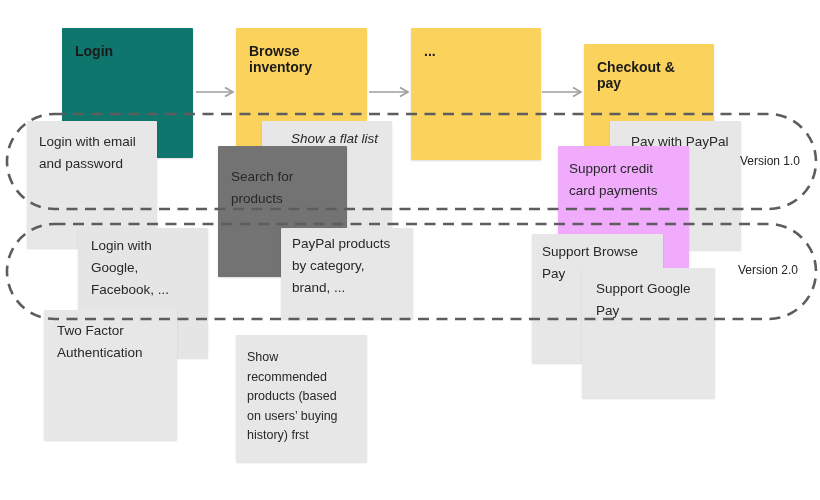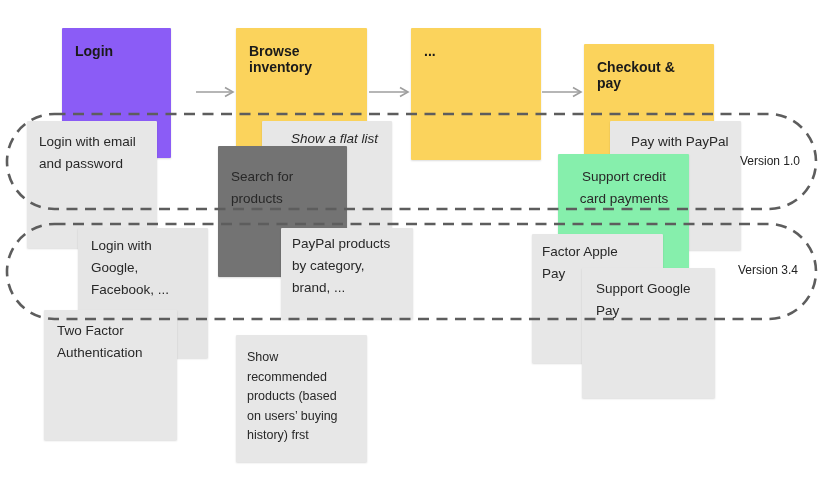--- a/index.html
+++ b/index.html
@@ -43,21 +43,21 @@
     text-align: center;
     font-size: 12px;
     color: #222222;
   }
 </style>
 </head>
 <body>
 
 <div id="canvas">
   <div id="notes-layer">
-      <div class="note" style="left: 62px; top: 28px; width: 109px; height: 130px; background: #8b5cf6;">
+      <div class="note" style="left: 62px; top: 28px; width: 131px; height: 130px; background: #0f766e;">
         <div class="note-title">Login</div>
       </div>
       <div class="note" style="left: 236px; top: 28px; width: 131px; height: 131px; background: rgb(251, 211, 92);">
         <div class="note-title">Browse inventory</div>
       </div>
       <div class="note" style="left: 411px; top: 28px; width: 130px; height: 132px; background: rgb(251, 211, 92);">
         <div class="note-title">...</div>
       </div>
       <div class="note" style="left: 584px; top: 28px; width: 130px; height: 131px; background: rgb(251, 211, 92); margin-top: 16px;">
         <div class="note-title">Checkout &amp; pay</div>
@@ -69,36 +69,36 @@
       <div class="note" style="left: 262px; top: 121px; width: 130px; height: 131px; background: rgb(231, 231, 231);">
         <div class="note-text" style="padding-left: 29px; padding-top: 7px; font-style: italic;">Show a flat list of</div>
       </div>
       <div class="note" style="left: 218px; top: 146px; width: 129px; height: 131px; background: #737373;">
         <div class="note-text" style="padding-left: 13px; padding-top: 20px;">Search for
 products</div>
       </div>
       <div class="note" style="left: 610px; top: 121px; width: 131px; height: 129px; background: rgb(231, 231, 231);">
         <div class="note-text" style="padding-left: 21px; padding-top: 10px;">Pay with PayPal</div>
       </div>
-      <div class="note" style="left: 558px; top: 154px; width: 131px; height: 130px; background: #86efac; text-align: center;">
+      <div class="note" style="left: 558px; top: 146px; width: 131px; height: 130px; background: #f0abfc;">
         <div class="note-text" style="padding-left: 11px; padding-top: 12px;">Support credit
 card payments</div>
       </div>
       <div class="note" style="left: 78px; top: 228px; width: 130px; height: 130px; background: #e5e5e5;">
         <div class="note-text" style="padding-left: 13px; padding-top: 7px;">Login with
 Google,
 Facebook, ...</div>
       </div>
       <div class="note" style="left: 281px; top: 228px; width: 132px; height: 91px; background: rgb(231, 231, 231);">
         <div class="note-text" style="padding-left: 11px; padding-top: 5px;">PayPal products
 by category,
 brand, ...</div>
       </div>
       <div class="note" style="left: 532px; top: 234px; width: 131px; height: 129px; background: rgb(231, 231, 231);">
-        <div class="note-text" style="padding-left: 10px; padding-top: 7px;">Factor Apple
+        <div class="note-text" style="padding-left: 10px; padding-top: 7px;">Support Browse
 Pay</div>
       </div>
       <div class="note" style="left: 582px; top: 268px; width: 133px; height: 130px; background: rgb(231, 231, 231);">
         <div class="note-text" style="padding-left: 14px; padding-top: 10px;">Support Google
 Pay</div>
       </div>
       <div class="note" style="left: 44px; top: 310px; width: 133px; height: 130px; background: rgb(231, 231, 231);">
         <div class="note-text" style="padding-left: 13px; padding-top: 10px;">Two Factor
 Authentication</div>
       </div>
@@ -120,14 +120,14 @@
       <g>
         <line x1="369" y1="92" x2="407" y2="92" stroke="#9E9E9E" stroke-width="1.6"></line>
         <path d="M 400 87.5 L 408 92 L 400 96.5" fill="none" stroke="#9E9E9E" stroke-width="1.6"></path>
       </g>
       <g>
         <line x1="542" y1="92" x2="580" y2="92" stroke="#9E9E9E" stroke-width="1.6"></line>
         <path d="M 573 87.5 L 581 92 L 573 96.5" fill="none" stroke="#9E9E9E" stroke-width="1.6"></path>
       </g>
     </svg>
   <div class="lane-label" style="left: 725px; top: 154px; color: rgb(34, 34, 34);">Version 1.0</div>
-  <div class="lane-label" style="left: 723px; top: 263px; color: rgb(34, 34, 34);">Version 3.4</div>
+  <div class="lane-label" style="left: 723px; top: 263px; color: rgb(34, 34, 34);">Version 2.0</div>
 </div>
 
 </body></html>

